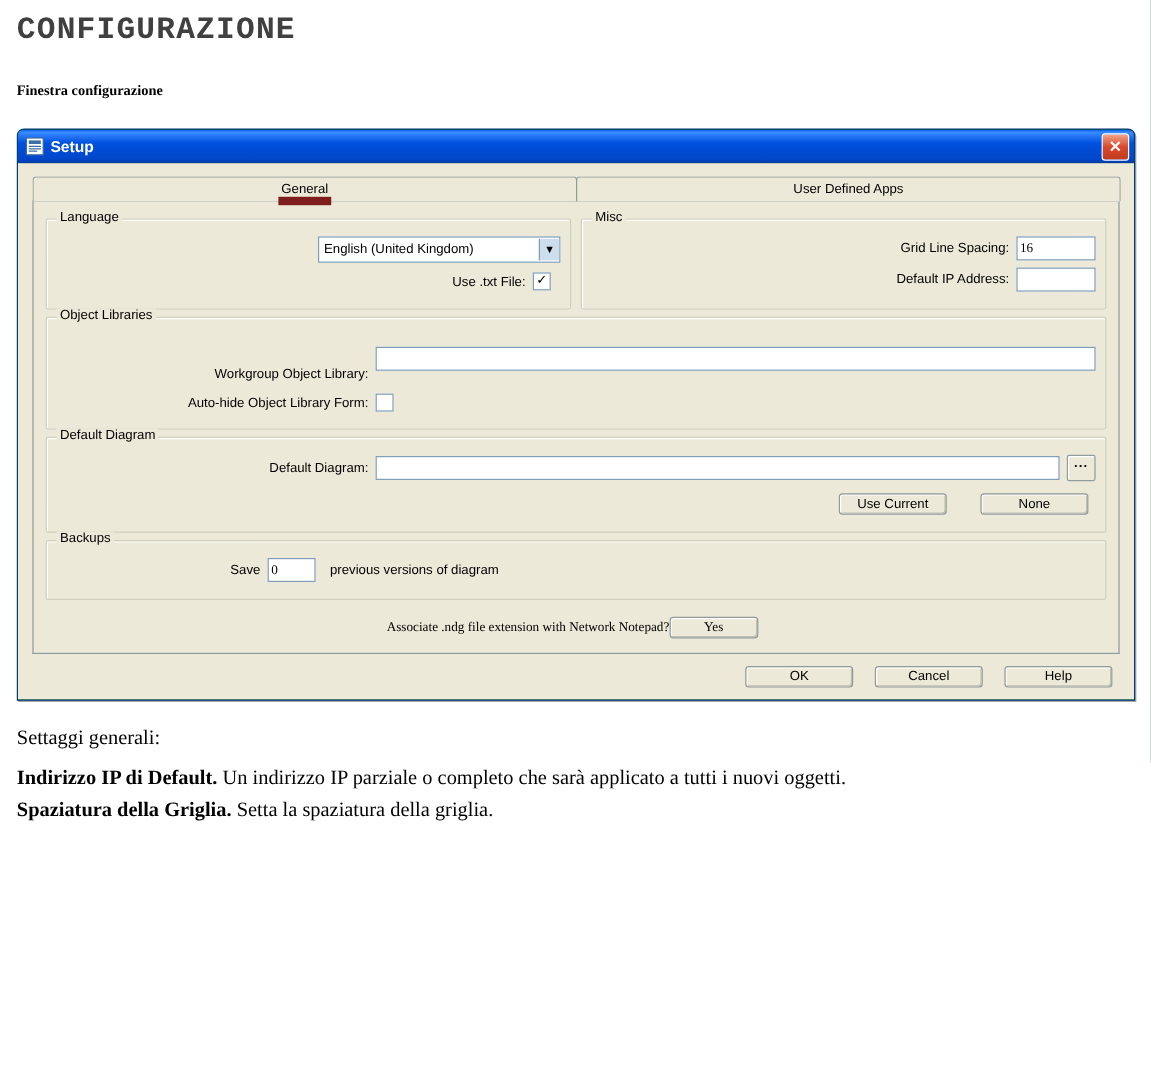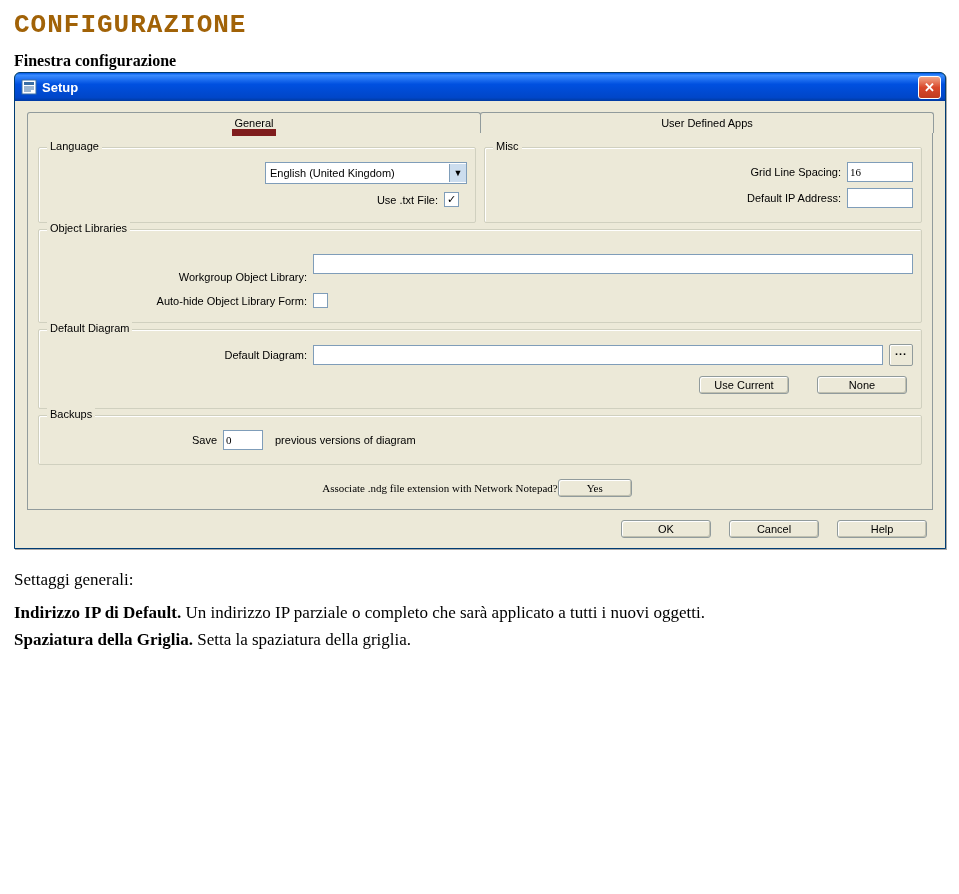--- a/index.html
+++ b/index.html
@@ -1,18 +1,18 @@
 <!DOCTYPE html>
 <html><head>
 <meta charset="utf-8">
 <style>
 body { margin:0; padding:0; font-family:"Times New Roman",serif; background:#fff; width:959px; }
 .page { padding:10px 14px; }
-.h-title { font-family:"Courier New",monospace; font-size:26px; font-weight:bold; color:#a16207; letter-spacing:1px; margin-bottom:12px; }
-.sub { font-size:16px; font-weight:bold; margin-bottom:2px; }
+.h-title { font-family:"Courier New",monospace; font-size:26px; font-weight:bold; color:#404040; letter-spacing:1px; margin-bottom:28px; }
+.sub { font-size:12px; font-weight:bold; margin-bottom:24px; }
 .dialog { width:930px; border:1px solid #003c74; background:#14532d; font-family:Tahoma,Arial,sans-serif; font-size:11px; box-shadow:1px 1px 0 #aaa; border-radius:6px 6px 0 0; overflow:hidden; }
 .titlebar { background:linear-gradient(to bottom,#0058e6 0%,#3a8cff 8%,#0050e0 40%,#0046c8 88%,#003aa0 100%); height:28px; display:flex; align-items:center; padding:0 4px 0 6px; }
 .tb-icon { width:16px; height:16px; margin-right:5px; display:inline-flex; align-items:center; justify-content:center; }
 .tb-title { color:#fff; font-weight:bold; font-size:13px; flex:1; }
 .tb-close { width:21px; height:21px; background:linear-gradient(to bottom,#f1a689,#d9482b 50%,#c13b1f); border:1px solid #fff; border-radius:3px; color:#fff; display:flex; align-items:center; justify-content:center; font-weight:bold; font-size:13px; cursor:pointer; }
 .body { padding:10px 12px 10px 12px; background:#ece9d8; }
 .tabs { display:flex; border-bottom:1px solid #919b9c; }
 .tab { flex:1; text-align:center; padding:4px 0; border:1px solid #919b9c; border-bottom:none; background:#ece9d8; position:relative; top:1px; border-radius:3px 3px 0 0; margin-right:-1px; cursor:pointer; }
 .tab.sel { background:#ece9d8; z-index:2; }
 .tab.sel span { border-bottom:7px solid #7f1d1d; padding:0 2px; }

